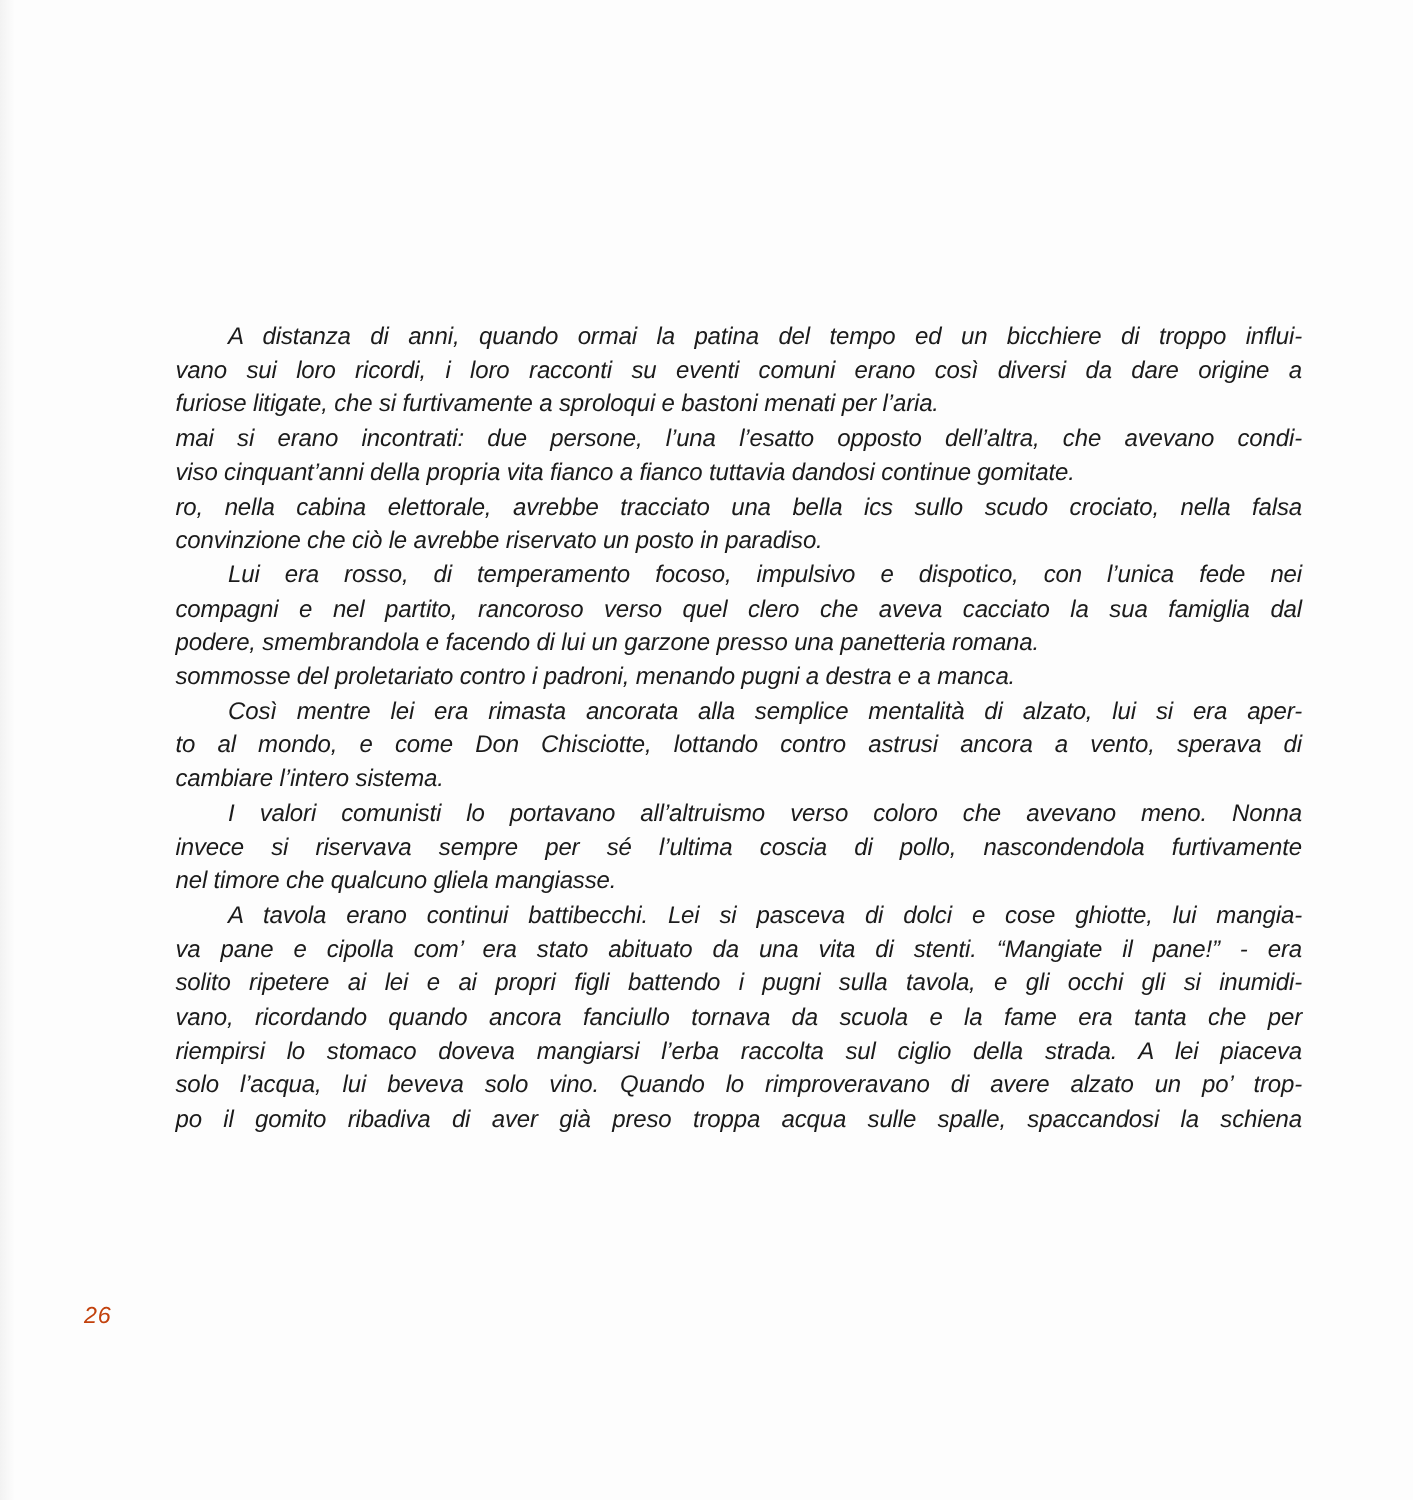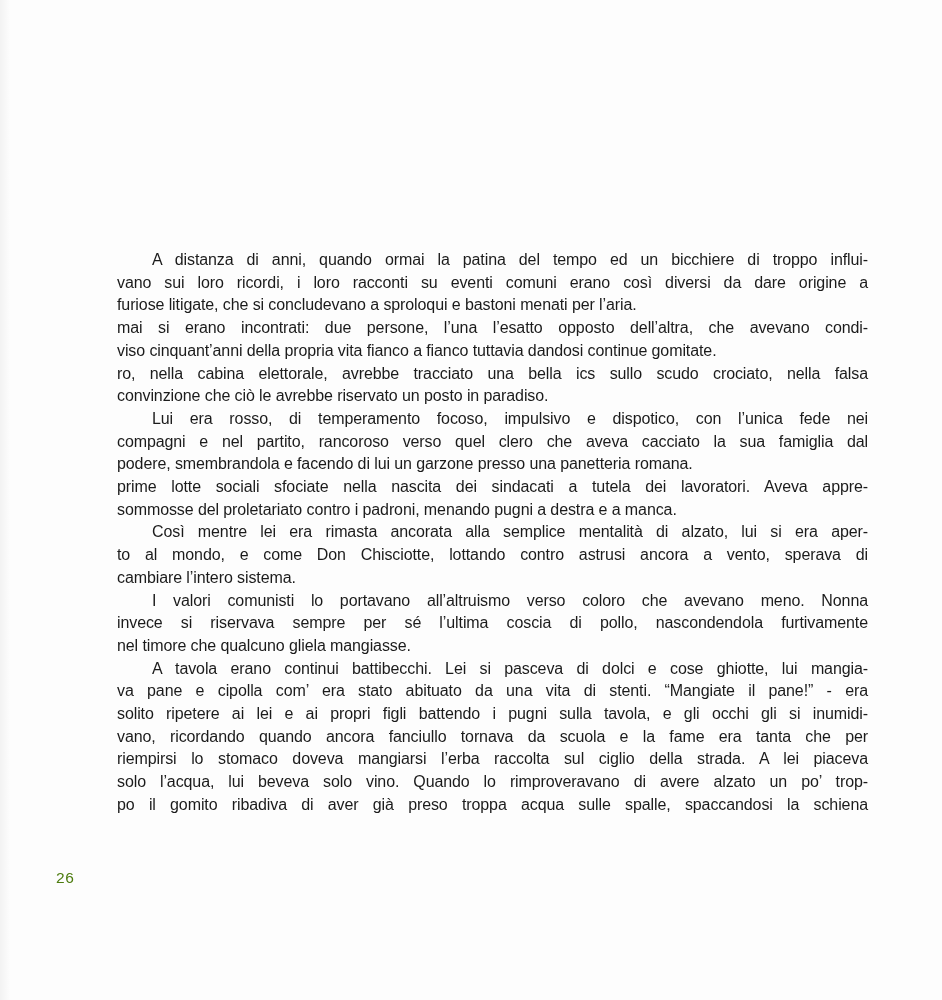--- a/index.html
+++ b/index.html
@@ -20,62 +20,63 @@
     left: 0;
     top: 0;
     width: 10px;
     height: 100%;
     background: linear-gradient(to right, rgba(0,0,0,0.045), rgba(0,0,0,0));
     pointer-events: none;
   }
   .text-block {
     position: absolute;
     left: 117px;
-    top: 249px;
+    top: 214px;
     width: 751px;
     font-size: 16px;
     line-height: 22.7px;
     letter-spacing: -0.1px;
+    font-style: italic;
   }
   .line {
     text-align: justify;
     text-align-last: justify;
   }
   .line.first {
     text-indent: 35px;
   }
   .line.para-end {
     text-align-last: left;
   }
   .page-number {
     position: absolute;
     left: 56px;
     top: 869px;
     font-size: 15.5px;
+    font-style: italic;
     letter-spacing: 0.6px;
-    color: #4d7c0f;
+    color: #c2410c;
   }
 </style>
 </head>
 <body>
 
 <div>
   <div class="scan-edge"></div>
   <div class="text-block">
       <div class="line first">A distanza di anni, quando ormai la patina del tempo ed un bicchiere di troppo influi-</div>
       <div class="line">vano sui loro ricordi, i loro racconti su eventi comuni erano così diversi da dare origine a</div>
-      <div class="line para-end">furiose litigate, che si concludevano a sproloqui e bastoni menati per l’aria.</div>
+      <div class="line para-end">furiose litigate, che si furtivamente a sproloqui e bastoni menati per l’aria.</div>
       <div class="line">mai si erano incontrati: due persone, l’una l’esatto opposto dell’altra, che avevano condi-</div>
       <div class="line para-end">viso cinquant’anni della propria vita fianco a fianco tuttavia dandosi continue gomitate.</div>
       <div class="line">ro, nella cabina elettorale, avrebbe tracciato una bella ics sullo scudo crociato, nella falsa</div>
       <div class="line para-end">convinzione che ciò le avrebbe riservato un posto in paradiso.</div>
       <div class="line first">Lui era rosso, di temperamento focoso, impulsivo e dispotico, con l’unica fede nei</div>
       <div class="line">compagni e nel partito, rancoroso verso quel clero che aveva cacciato la sua famiglia dal</div>
       <div class="line para-end">podere, smembrandola e facendo di lui un garzone presso una panetteria romana.</div>
-      <div class="line">prime lotte sociali sfociate nella nascita dei sindacati a tutela dei lavoratori. Aveva appre-</div>
       <div class="line para-end">sommosse del proletariato contro i padroni, menando pugni a destra e a manca.</div>
       <div class="line first">Così mentre lei era rimasta ancorata alla semplice mentalità di alzato, lui si era aper-</div>
       <div class="line">to al mondo, e come Don Chisciotte, lottando contro astrusi ancora a vento, sperava di</div>
       <div class="line para-end">cambiare l’intero sistema.</div>
       <div class="line first">I valori comunisti lo portavano all’altruismo verso coloro che avevano meno. Nonna</div>
       <div class="line">invece si riservava sempre per sé l’ultima coscia di pollo, nascondendola furtivamente</div>
       <div class="line para-end">nel timore che qualcuno gliela mangiasse.</div>
       <div class="line first">A tavola erano continui battibecchi. Lei si pasceva di dolci e cose ghiotte, lui mangia-</div>
       <div class="line">va pane e cipolla com’ era stato abituato da una vita di stenti. “Mangiate il pane!” - era</div>
       <div class="line">solito ripetere ai lei e ai propri figli battendo i pugni sulla tavola, e gli occhi gli si inumidi-</div>

